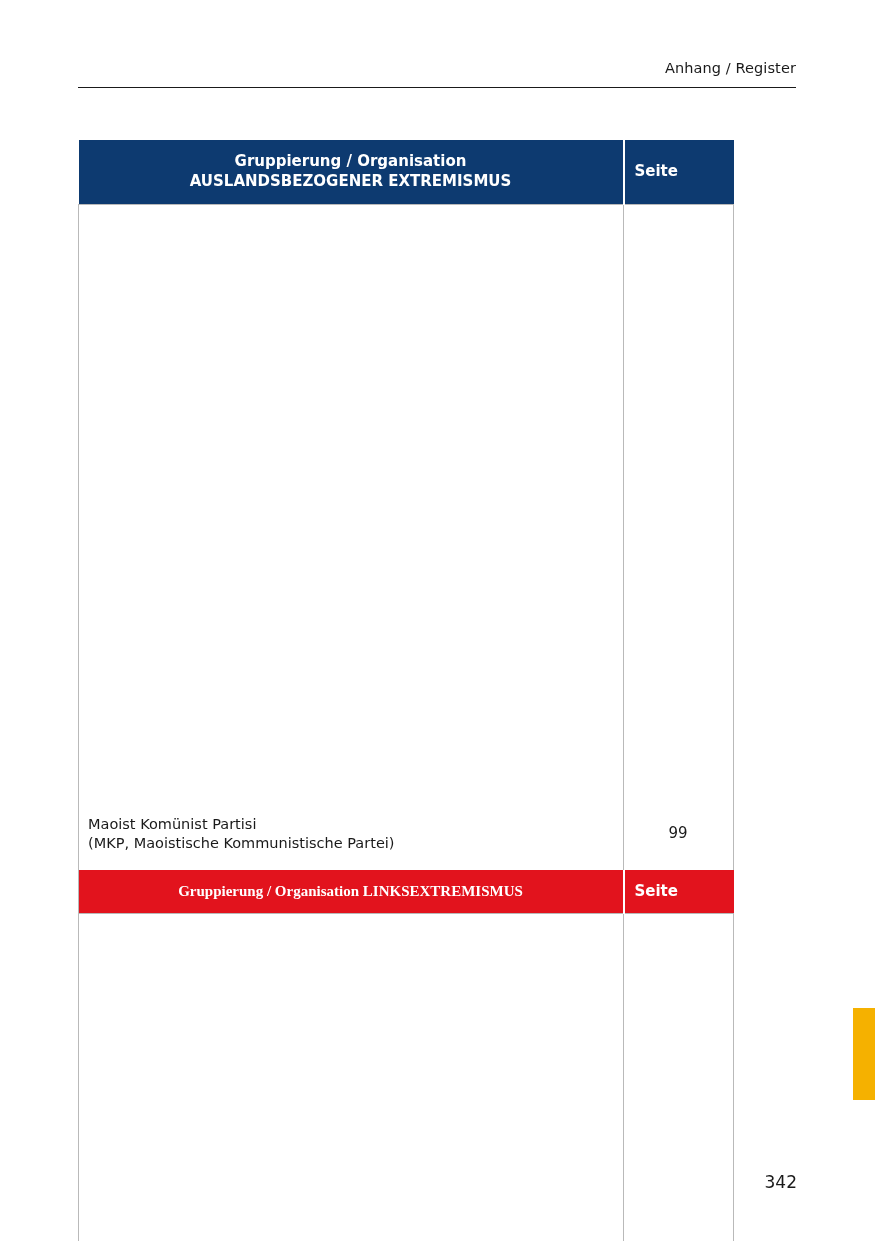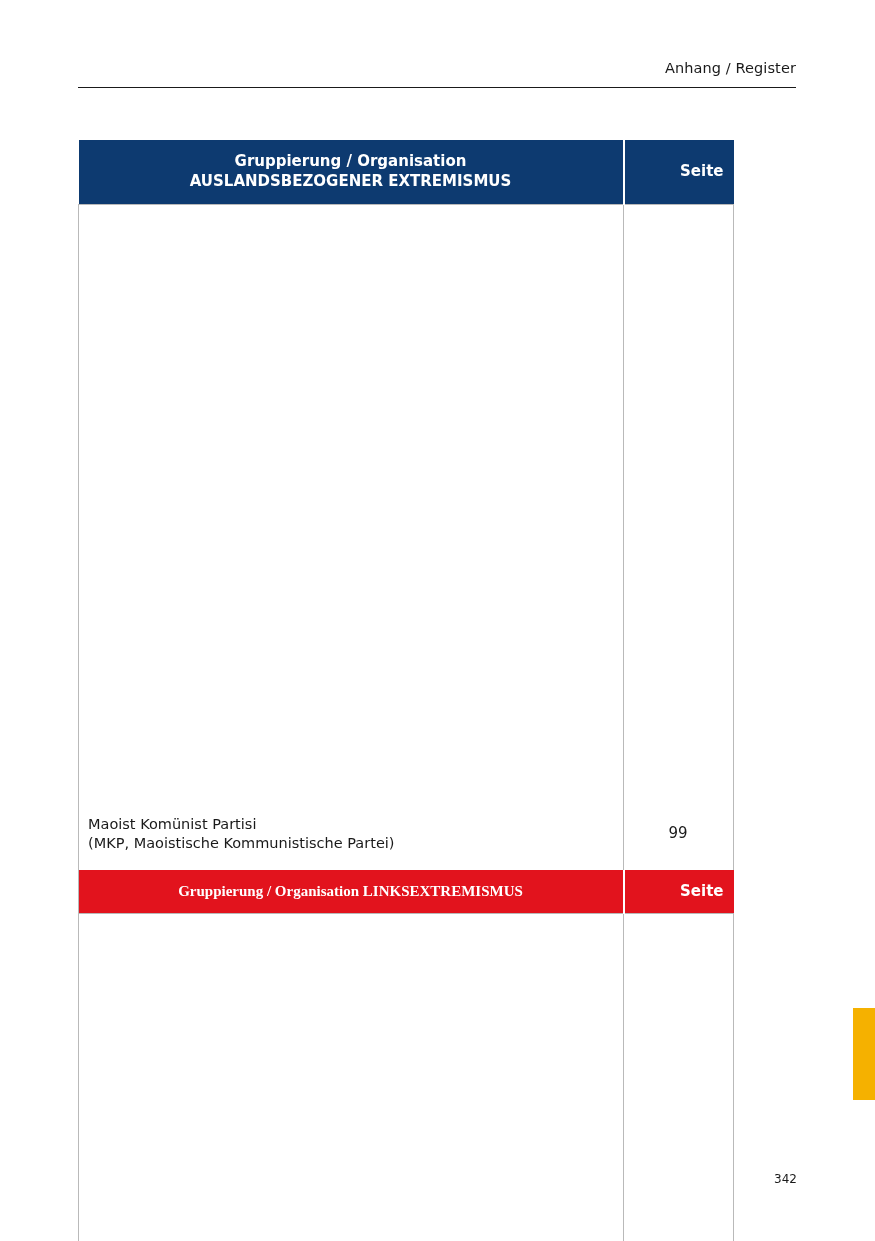--- a/index.html
+++ b/index.html
@@ -58,21 +58,21 @@
   .idx-table th {
     color: #ffffff;
     font-size: 15px;
     font-weight: bold;
     text-align: center;
     padding: 11px 10px 12px 10px;
     vertical-align: top;
     line-height: 1.35;
   }
   .idx-table th.page-head {
-    text-align: right;
+    text-align: left;
     vertical-align: middle;
     border-left: 2px solid #ffffff;
   }
   .head-blue th { background: #0d3a70; }
   .head-red th { background: #e2131d; }
 
   .idx-table td {
     font-size: 14.5px;
     line-height: 1.33;
     padding: 9px 10px 9px 9px;
@@ -98,21 +98,21 @@
     width: 22px;
     height: 92px;
     background: #f5b100;
   }
 
   
   .page-number {
     position: absolute;
     right: 78px;
     top: 1172px;
-    font-size: 12px;
+    font-size: 17px;
     color: #1a1a1a;
   }
 </style>
 </head>
 <body>
 
 <div class="page">
 
   <div class="header">
     <div class="header-text">Anhang / Register</div>

